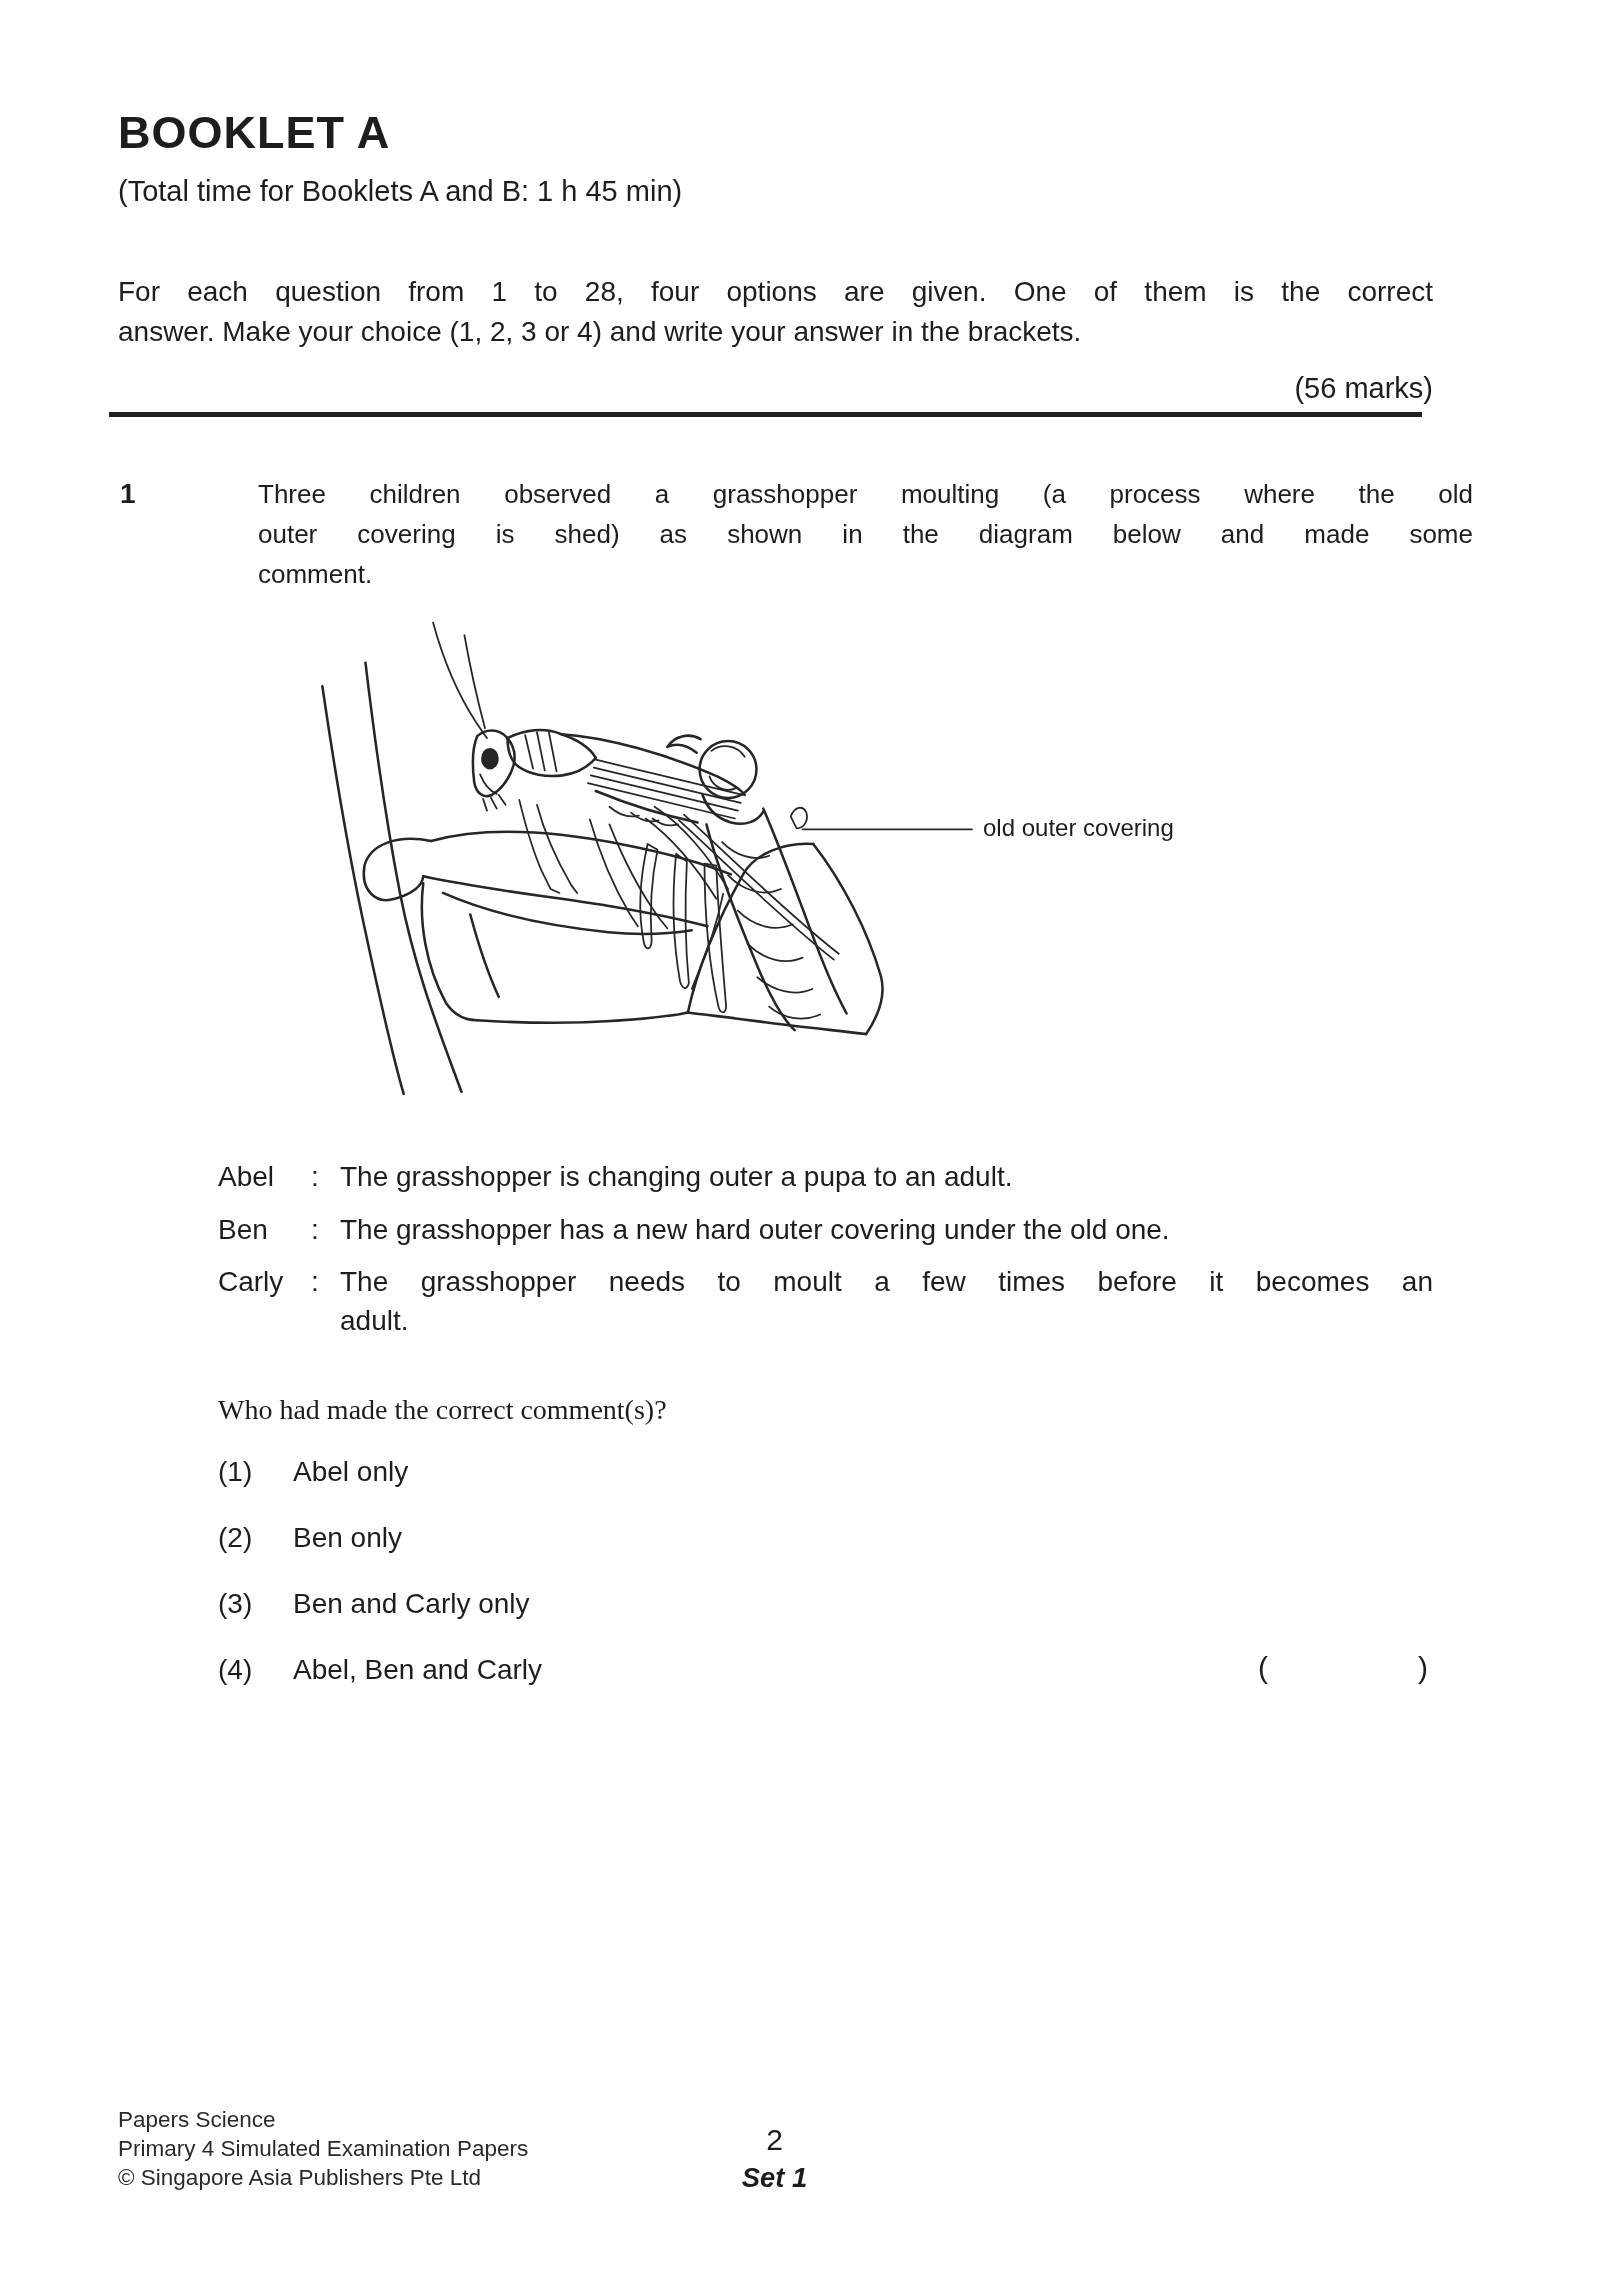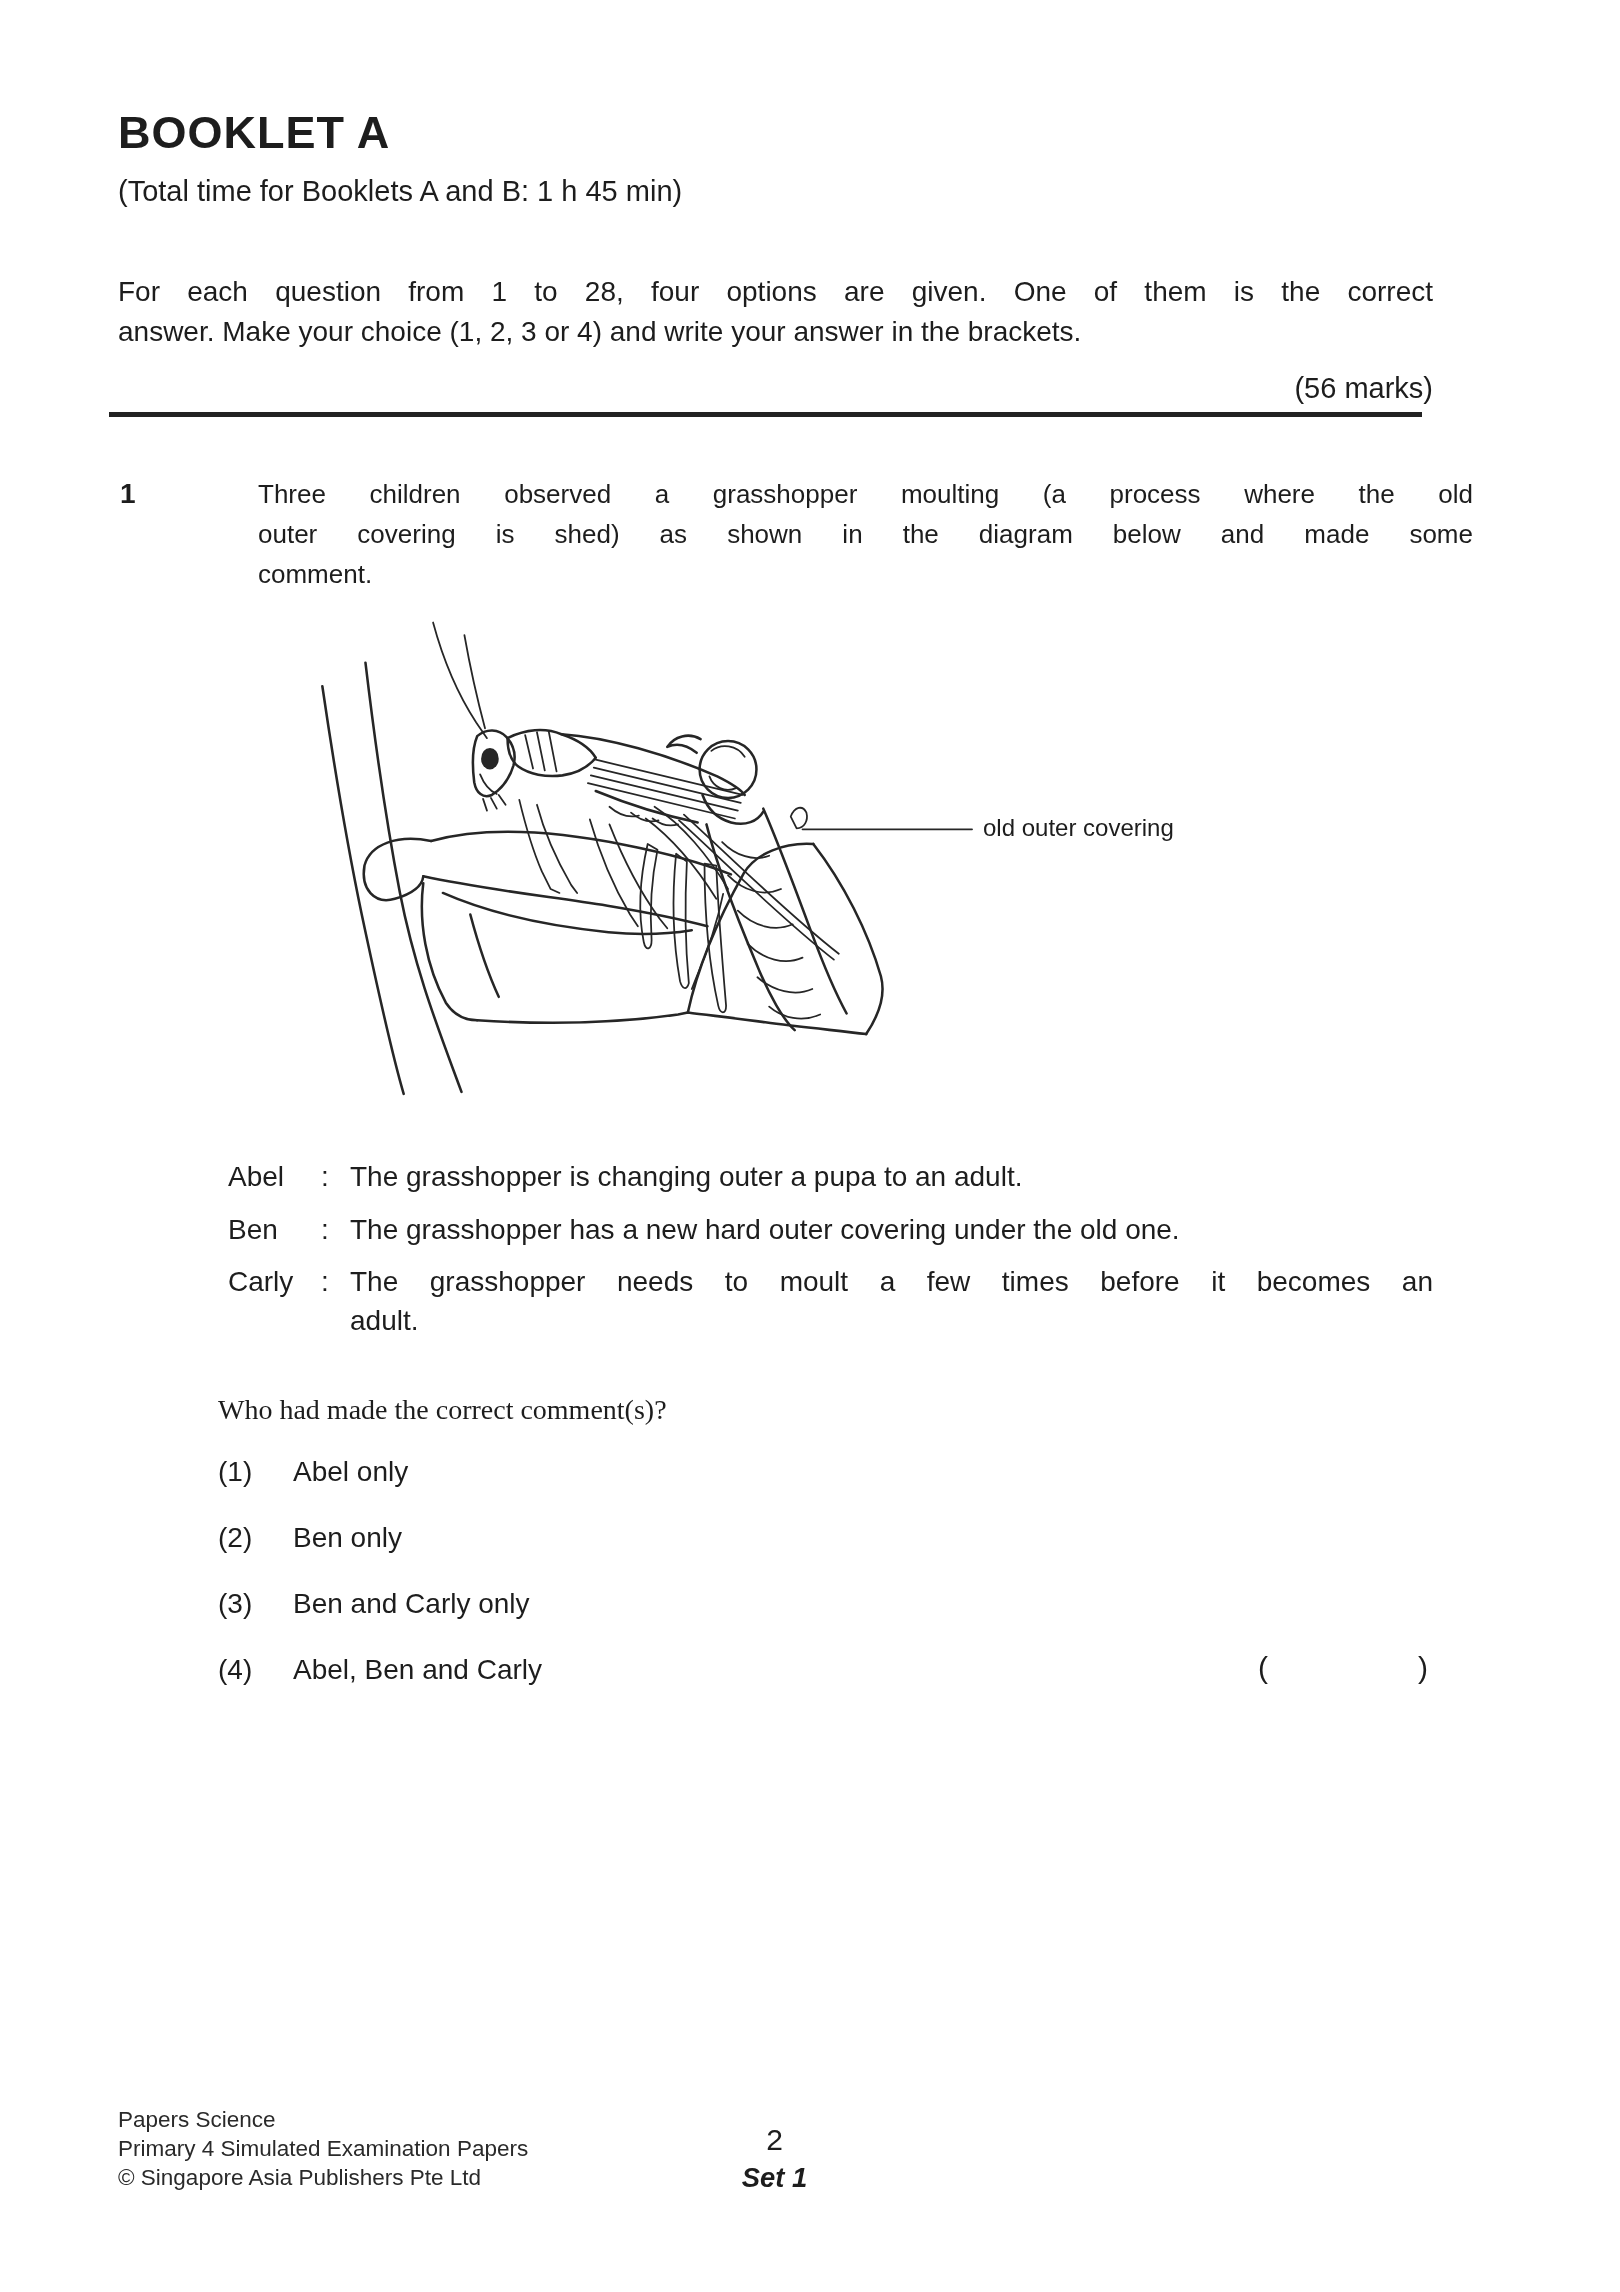--- a/index.html
+++ b/index.html
@@ -25,21 +25,21 @@
   .diagram{top:598px;left:284px;width:696px;height:537px;}
   .diagram svg{display:block;width:696px;height:537px;}
   .diagram path, .diagram circle{fill:none;stroke:#262626;stroke-width:2.6;
     stroke-linecap:round;stroke-linejoin:round;}
   .diagram .fill-dark{fill:#262626;stroke:none;}
   .diagram .thin{stroke-width:1.8;}
   .dlabel{top:811px;left:983px;font-size:24px;line-height:33px;}
   
   .comments{top:1157px;left:218px;width:1215px;font-size:28px;}
   .comment-row{display:flex;margin-bottom:13.7px;line-height:39px;}
-  .c-name{width:93px;flex:0 0 93px;margin-left:10px;}
+  .c-name{width:93px;flex:0 0 93px;}
   .c-colon{width:29px;flex:0 0 29px;}
   .c-text{flex:1;}
   .prompt{top:1393px;left:218px;font-size:28px;line-height:33px;font-family:Liberation Serif, serif;}
   
   .options{top:1457px;left:218px;width:1215px;font-size:28px;}
   .option-row{display:flex;line-height:29px;margin-bottom:37px;position:relative;}
   .o-num{width:75px;flex:0 0 75px;}
   .bk{position:absolute;top:-2px;font-size:30px;}
   .bk-open{left:1040px;}
   .bk-close{left:1200px;}

